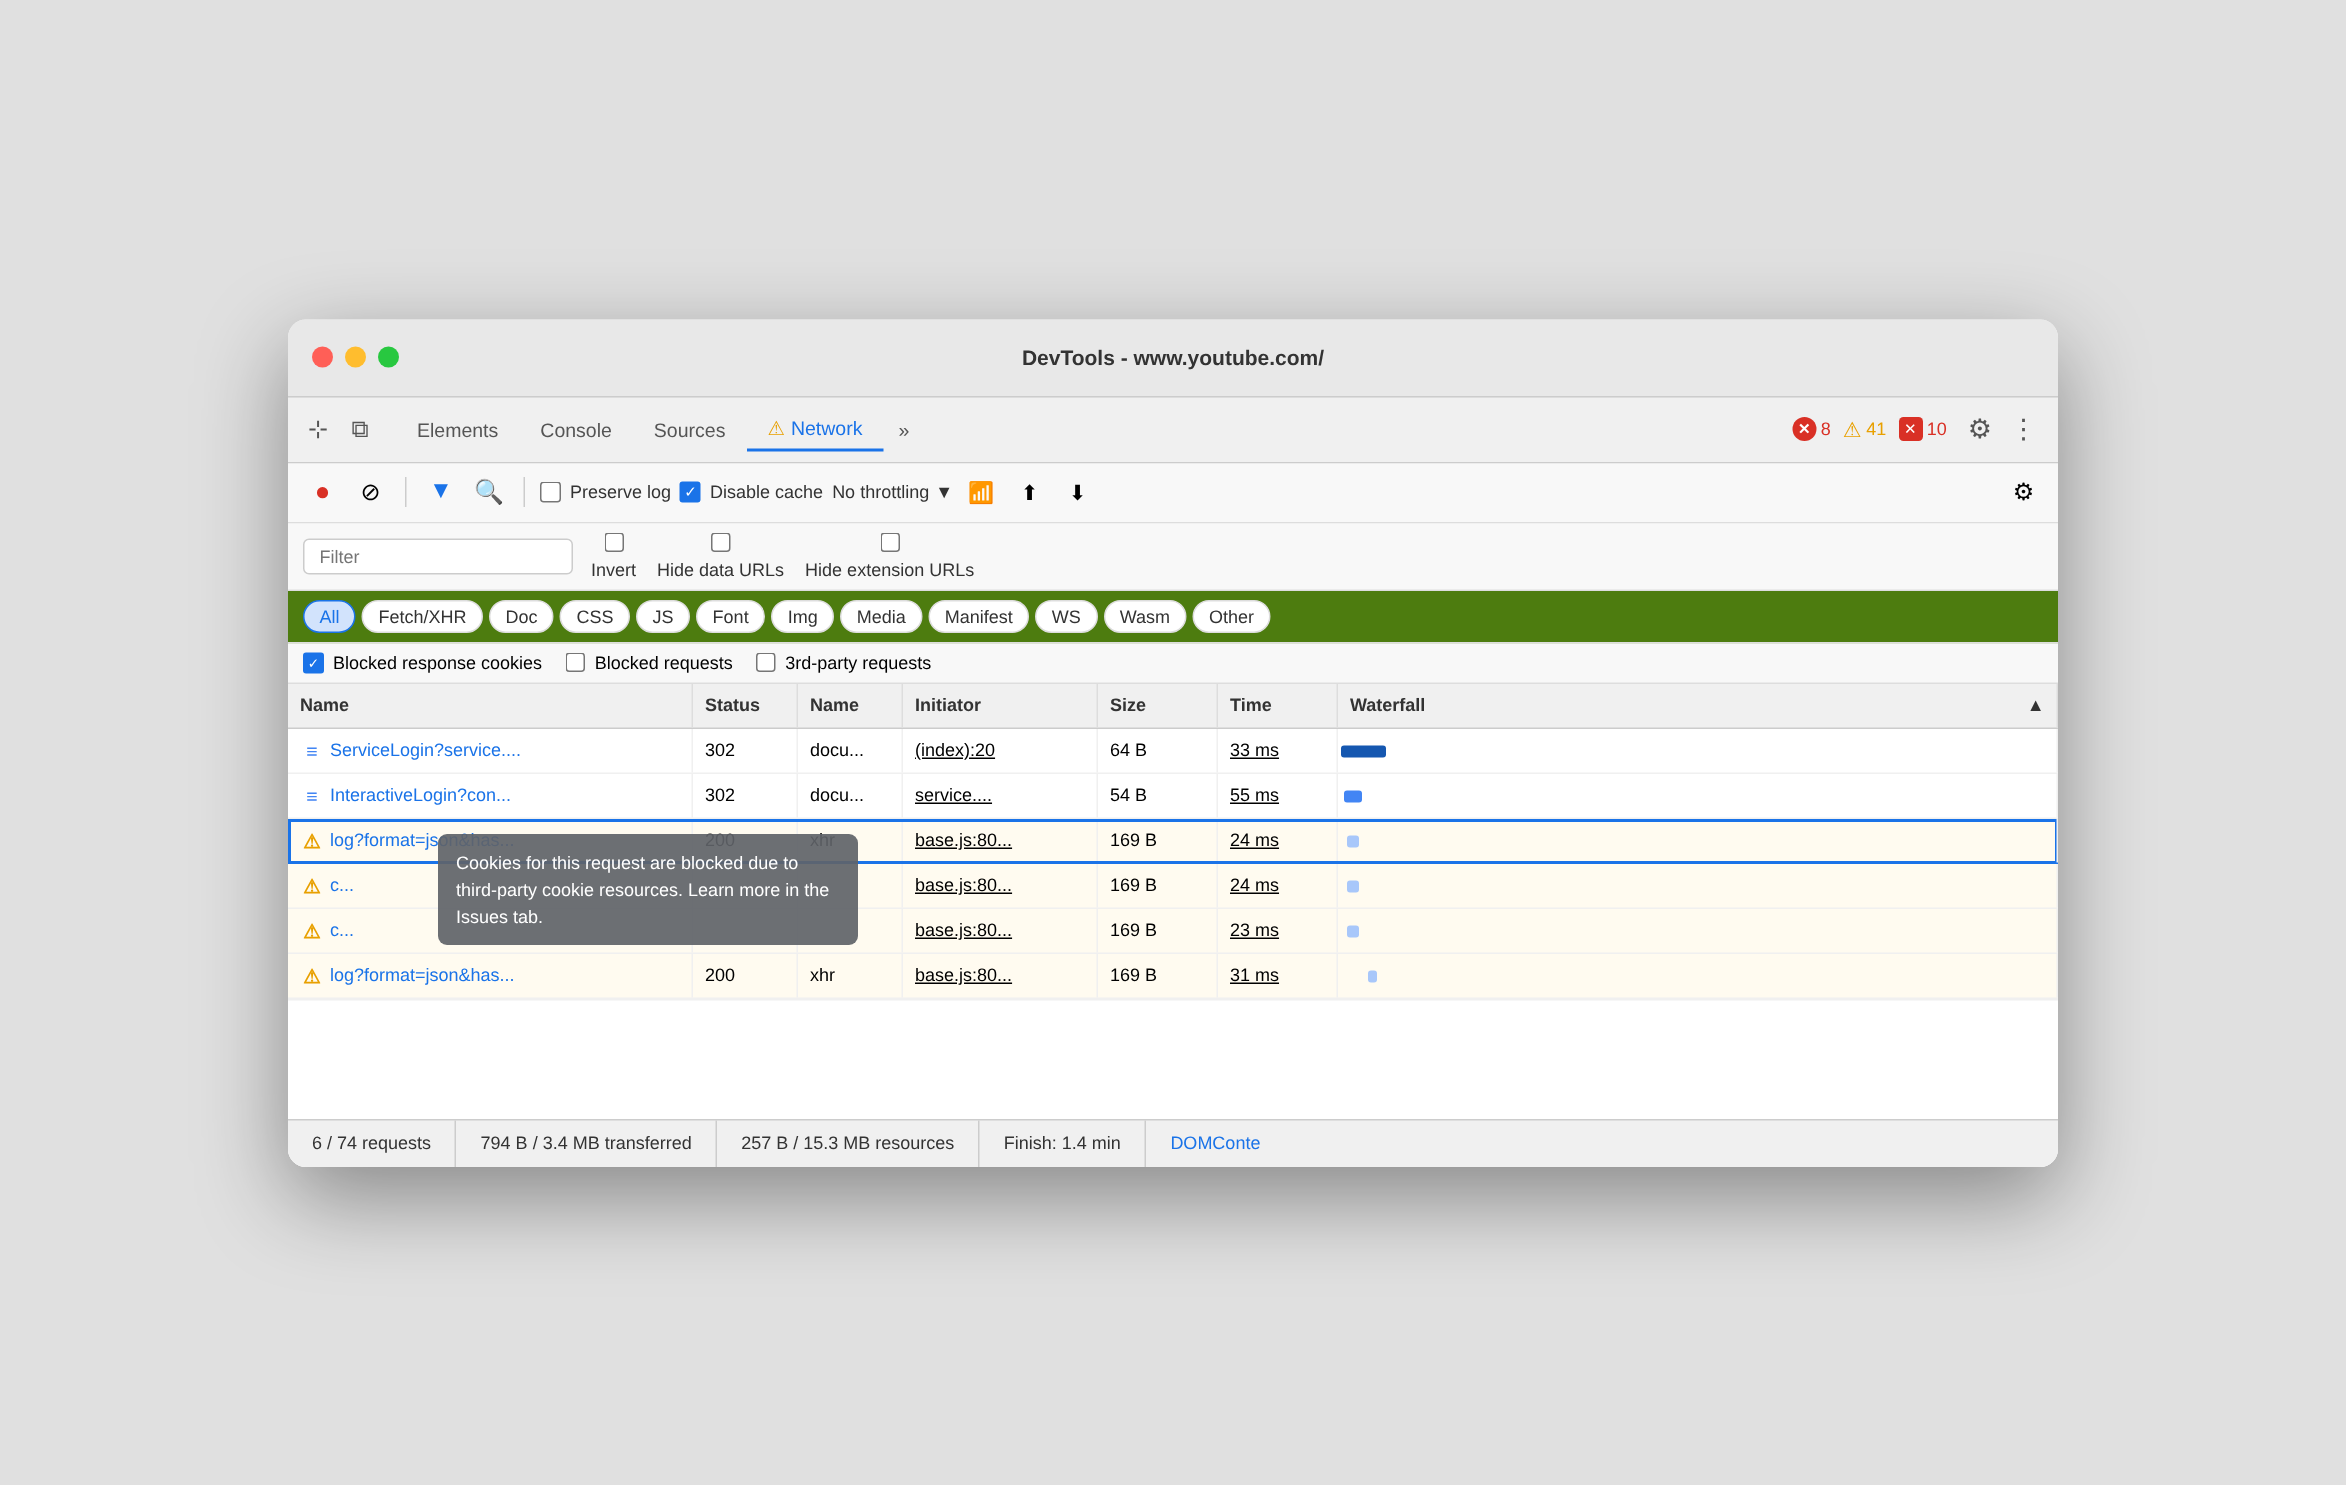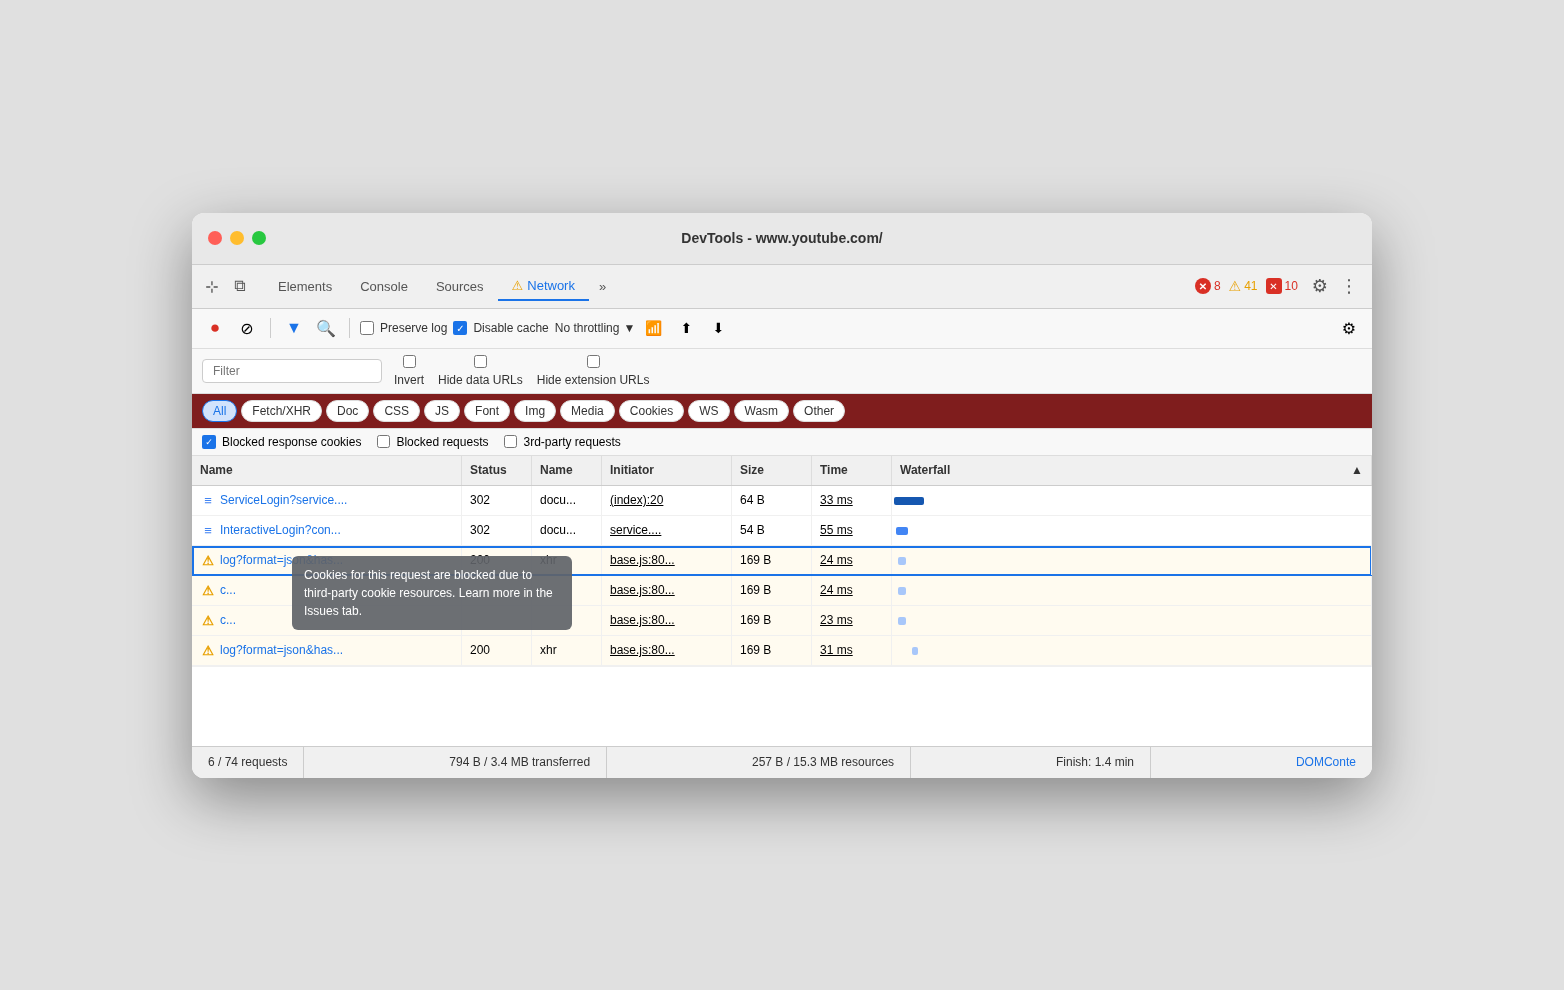--- a/index.html
+++ b/index.html
@@ -236,21 +236,21 @@
       display: flex;
       align-items: center;
       gap: 5px;
       cursor: pointer;
       flex-direction: column;
     }
     
     .type-filters {
       display: flex;
       align-items: center;
-      background: #7f1d1d;
+      background: #4d7c0f;
       border-bottom: 1px solid #ddd;
       padding: 6px 10px;
       gap: 4px;
     }
     .type-btn {
       padding: 3px 10px;
       font-size: 12px;
       border: 1px solid #ddd;
       border-radius: 12px;
       background: white;
@@ -395,21 +395,20 @@
     
     .status-bar {
       display: flex;
       align-items: center;
       background: #f0f0f0;
       border-top: 1px solid #ccc;
       height: 32px;
       font-size: 12px;
       color: #333;
       padding: 0;
-      justify-content: space-between;
     }
     .status-segment {
       padding: 0 16px;
       border-right: 1px solid #ccc;
       height: 100%;
       display: flex;
       align-items: center;
     }
     .status-domconte {
       padding: 0 16px;
@@ -510,21 +509,21 @@
 
     <div class="type-filters">
       <button class="type-btn active">All</button>
       <button class="type-btn">Fetch/XHR</button>
       <button class="type-btn">Doc</button>
       <button class="type-btn">CSS</button>
       <button class="type-btn">JS</button>
       <button class="type-btn">Font</button>
       <button class="type-btn">Img</button>
       <button class="type-btn">Media</button>
-      <button class="type-btn">Cookies</button>
+      <button class="type-btn">Manifest</button>
       <button class="type-btn">WS</button>
       <button class="type-btn">Wasm</button>
       <button class="type-btn">Other</button>
     </div>
 
     <div class="blocked-row">
       <label class="blocked-item">
         <div class="check-blue">✓</div>
         <span>Blocked response cookies</span>
       </label>

